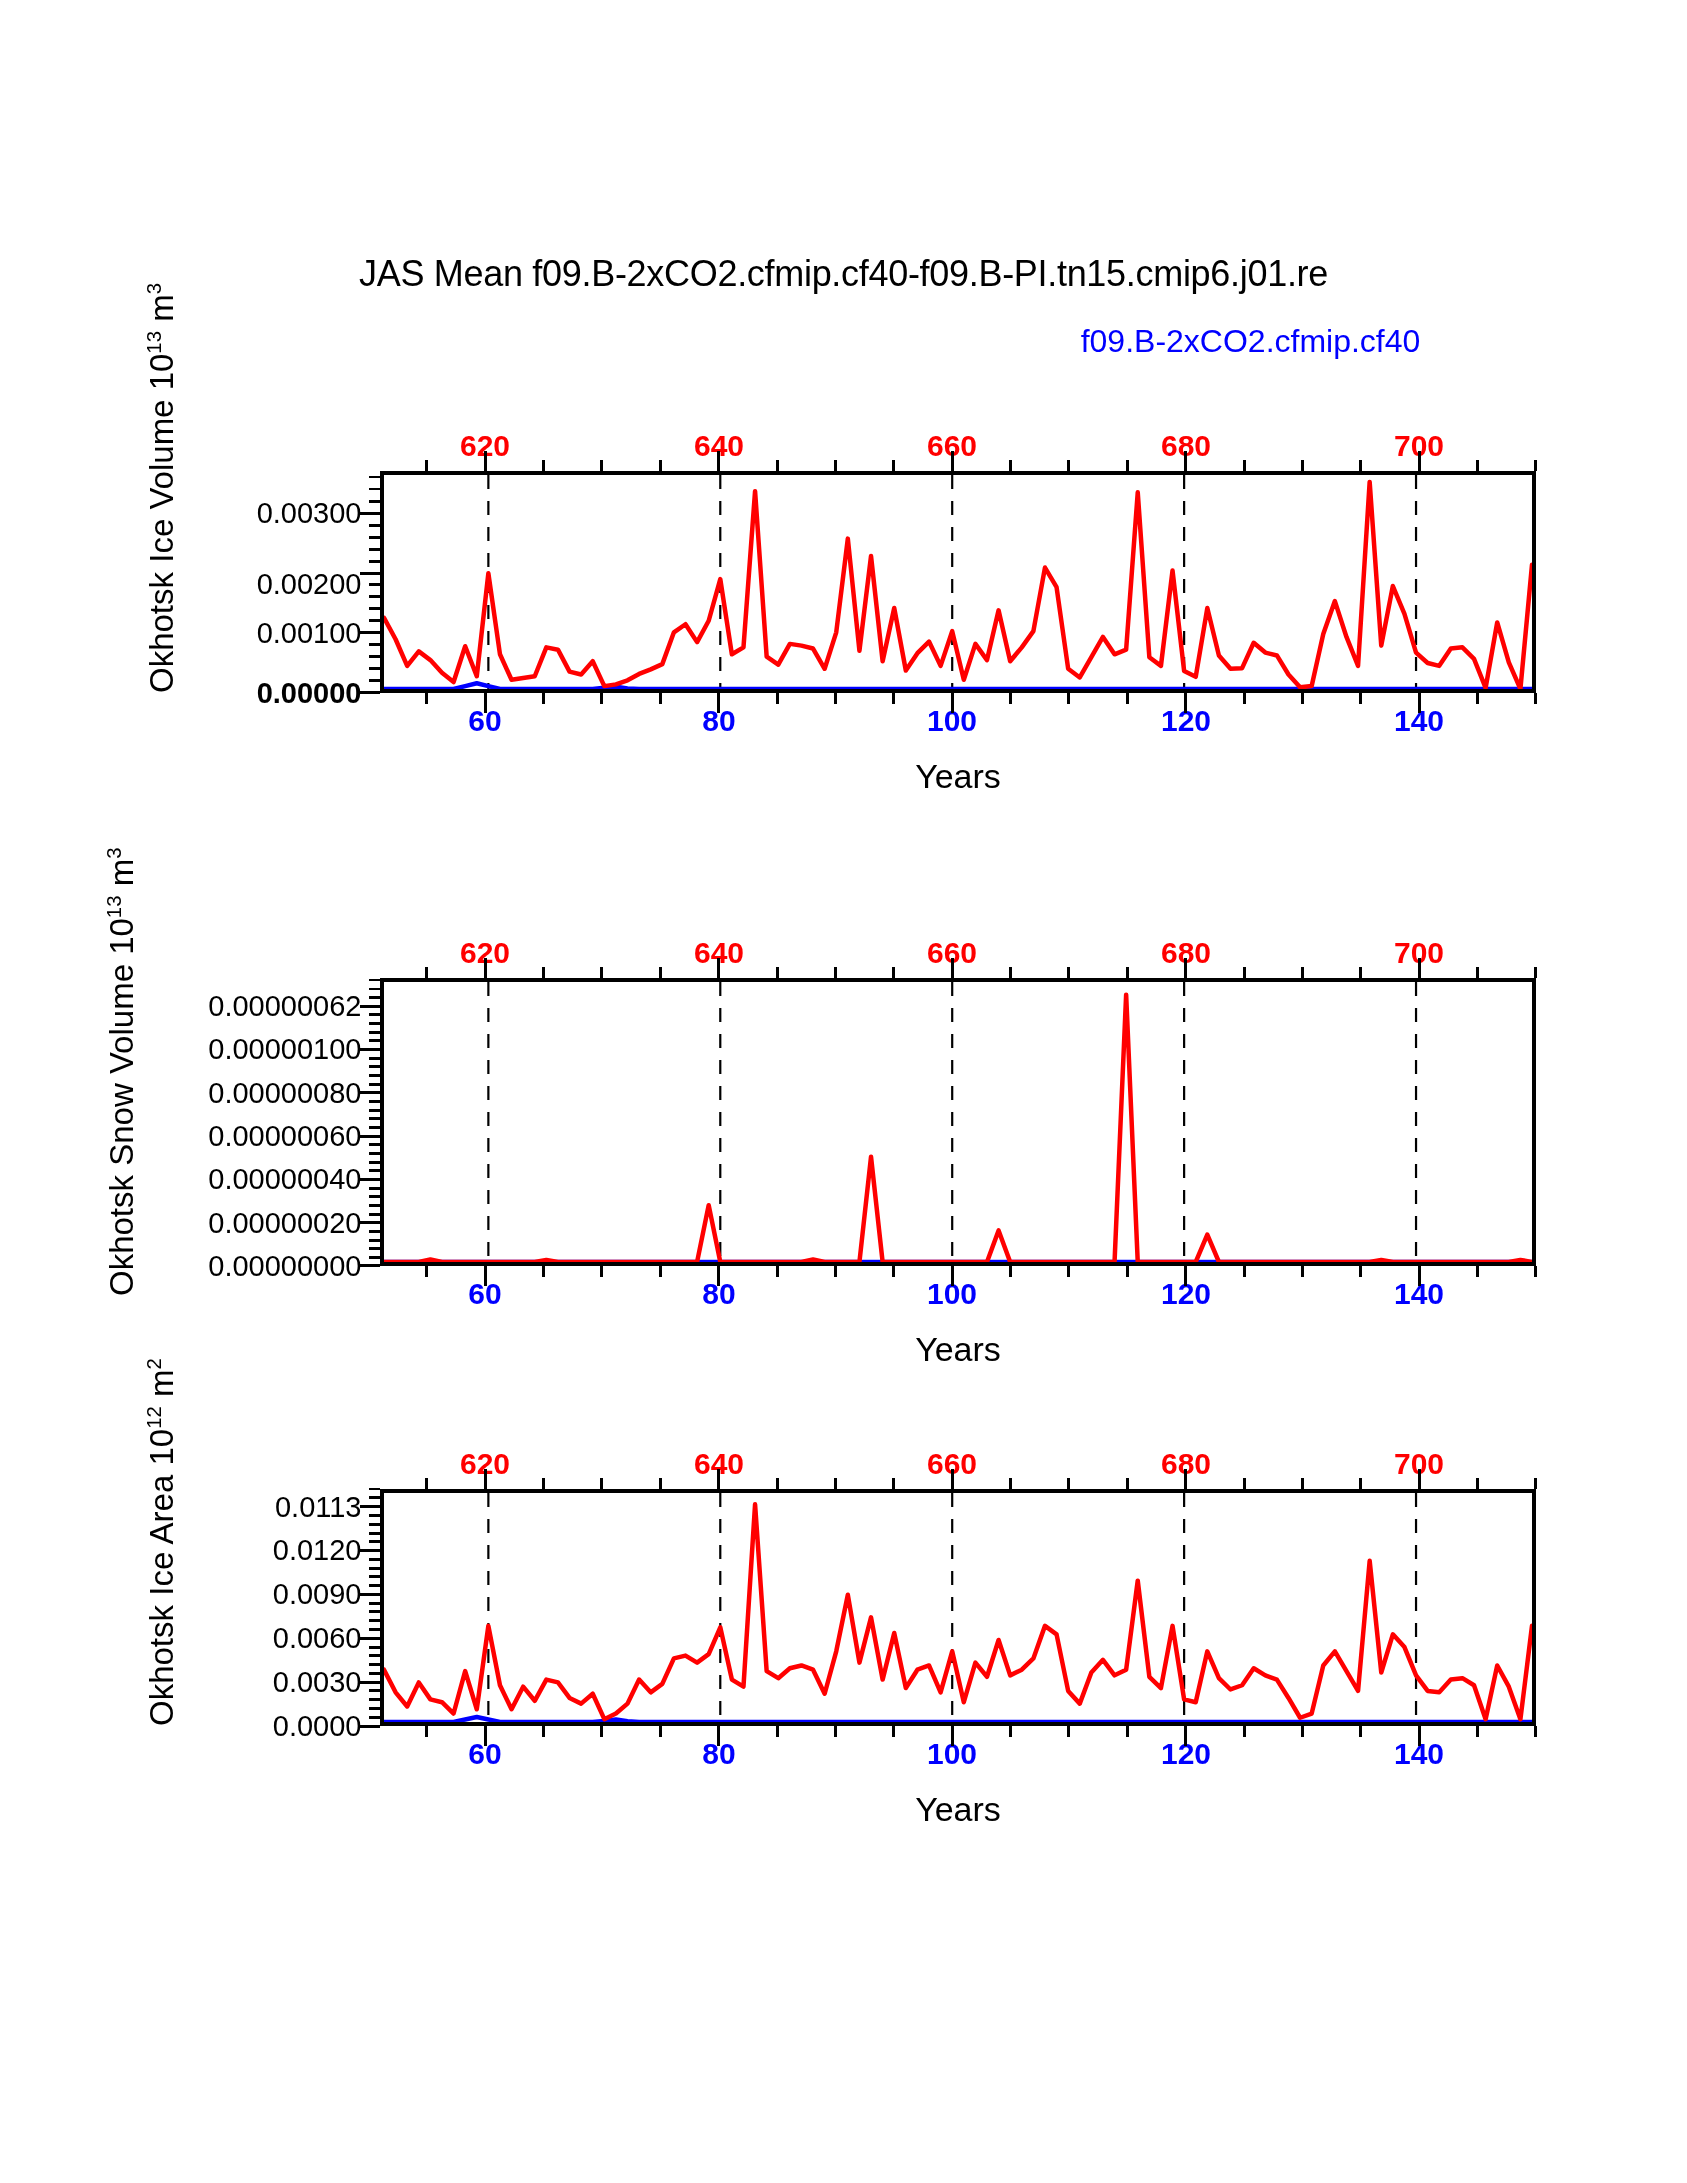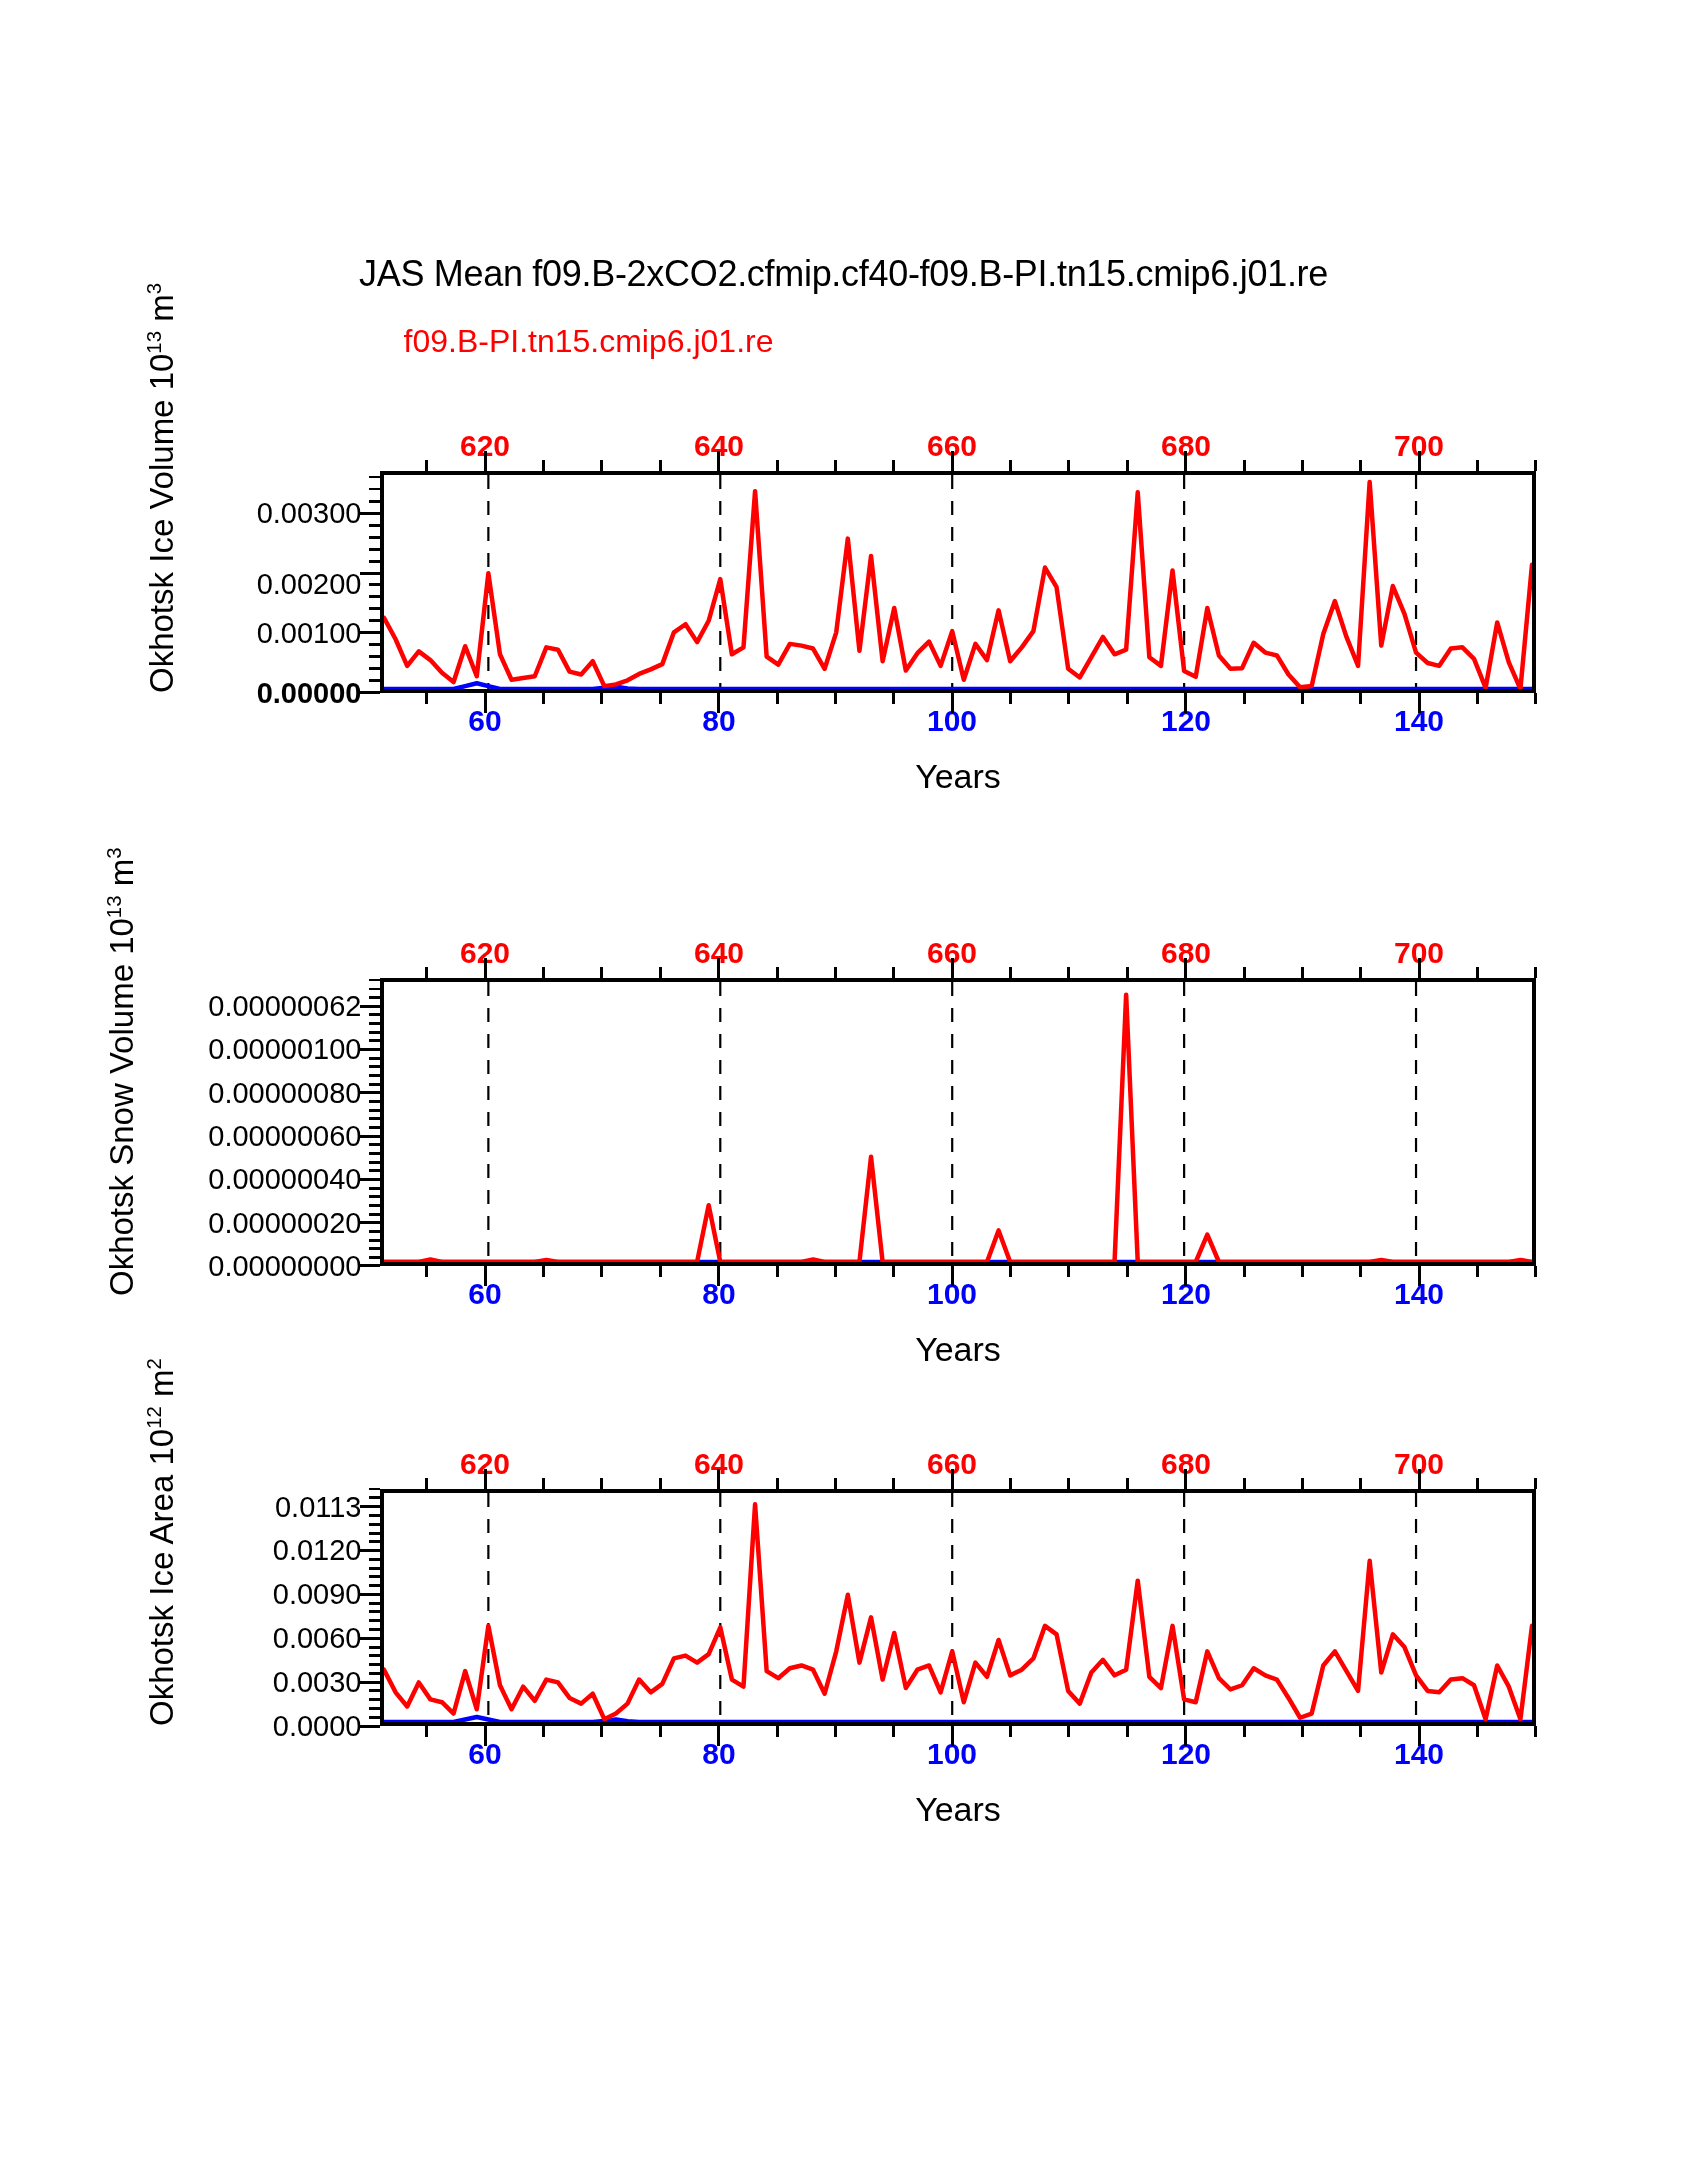--- a/index.html
+++ b/index.html
@@ -166,21 +166,21 @@
     vertical-align: super;
   }
 </style>
 </head>
 <body>
 
 <div class="page">
 
   <div class="main-title">JAS Mean f09.B-2xCO2.cfmip.cf40-f09.B-PI.tn15.cmip6.j01.re</div>
 
-  <div class="legend-left">f09.B-PI.tn15.cmip6.j01.re</div>
+  <div class="legend-right">f09.B-2xCO2.cfmip.cf40</div>
 
   <div class="panel" id="panel-0" style="top:471px;">
     <div class="top-labels" style="top:-42px;">
         <span style="left: 105px; top: 0px;">620</span>
         <span style="left: 339px; top: 0px;">640</span>
         <span style="left: 572px; top: 0px;">660</span>
         <span style="left: 806px; top: 0px;">680</span>
         <span style="left: 1039px; top: 0px;">700</span>
       </div>
     <div class="plotbox" style="height:222px;">

